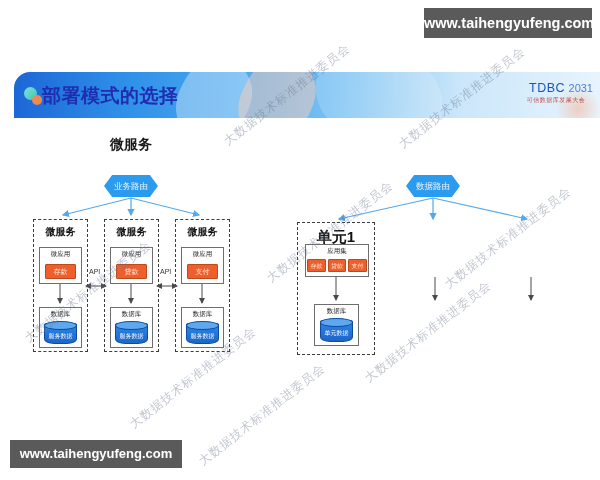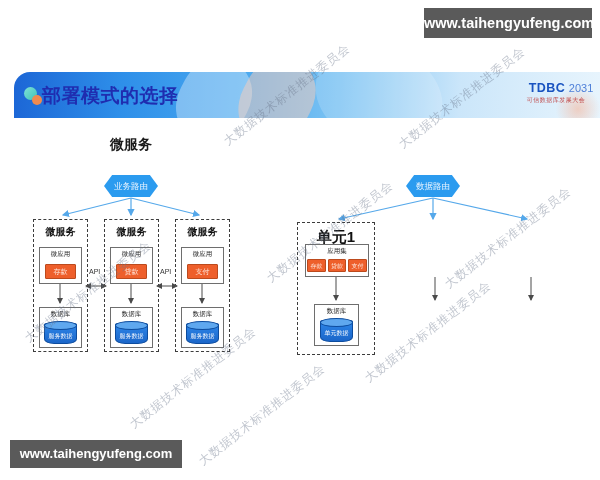--- a/index.html
+++ b/index.html
@@ -27,21 +27,21 @@
   .sw3 { left:540px; top:16px; width:48px; height:42px;
          background:radial-gradient(circle, rgba(246,177,148,0.55), rgba(246,177,148,0) 70%); }
   .deco-dot1 { position:absolute; left:10px; top:15px; width:13px; height:13px; border-radius:50%;
                background:linear-gradient(135deg,#7FE3D8,#3FC3B6); }
   .deco-dot2 { position:absolute; left:18px; top:23px; width:10px; height:10px; border-radius:50%;
                background:#EF8A4F; }
   .band-title { position:absolute; left:28px; top:11px; font-size:19px; font-weight:bold;
                 color:#1F2DB0; letter-spacing:0.5px; }
   .logo { position:absolute; left:499px; top:9px; width:86px; text-align:center; }
   .logo-row { font-size:12.5px; }
-  .logo-brand { font-weight:700; color:#1953C0; letter-spacing:0.5px;margin-left:10px; }
+  .logo-brand { font-weight:400; color:#1953C0; letter-spacing:0.5px;margin-left:10px; }
   .logo-year { font-weight:500; color:#4E7FD8; font-size:11px; }
   .logo-sub { font-size:6px; color:#C04545; letter-spacing:0.5px; margin-top:1px; }
 
   
   .dg-title { position:absolute; top:136px; width:72px; text-align:center; font-size:14px;
               font-weight:bold; color:#1a1a1a; z-index:2; }
   .hex { position:absolute; top:175px; width:54px; height:22px; background:#2B9BEF;
          clip-path:polygon(15% 0%,85% 0%,100% 50%,85% 100%,15% 100%,0% 50%);
          color:#EAF4FF; font-size:8.5px; line-height:22px; text-align:center; z-index:2; }
 

